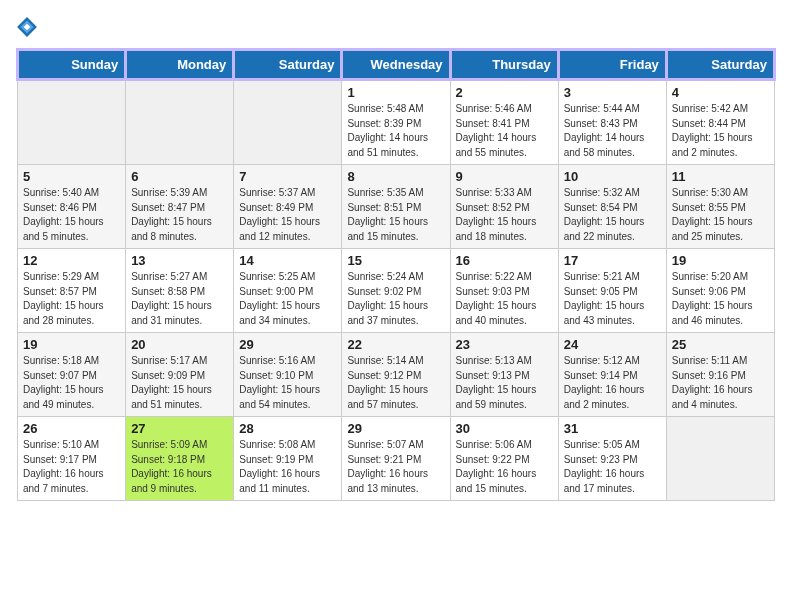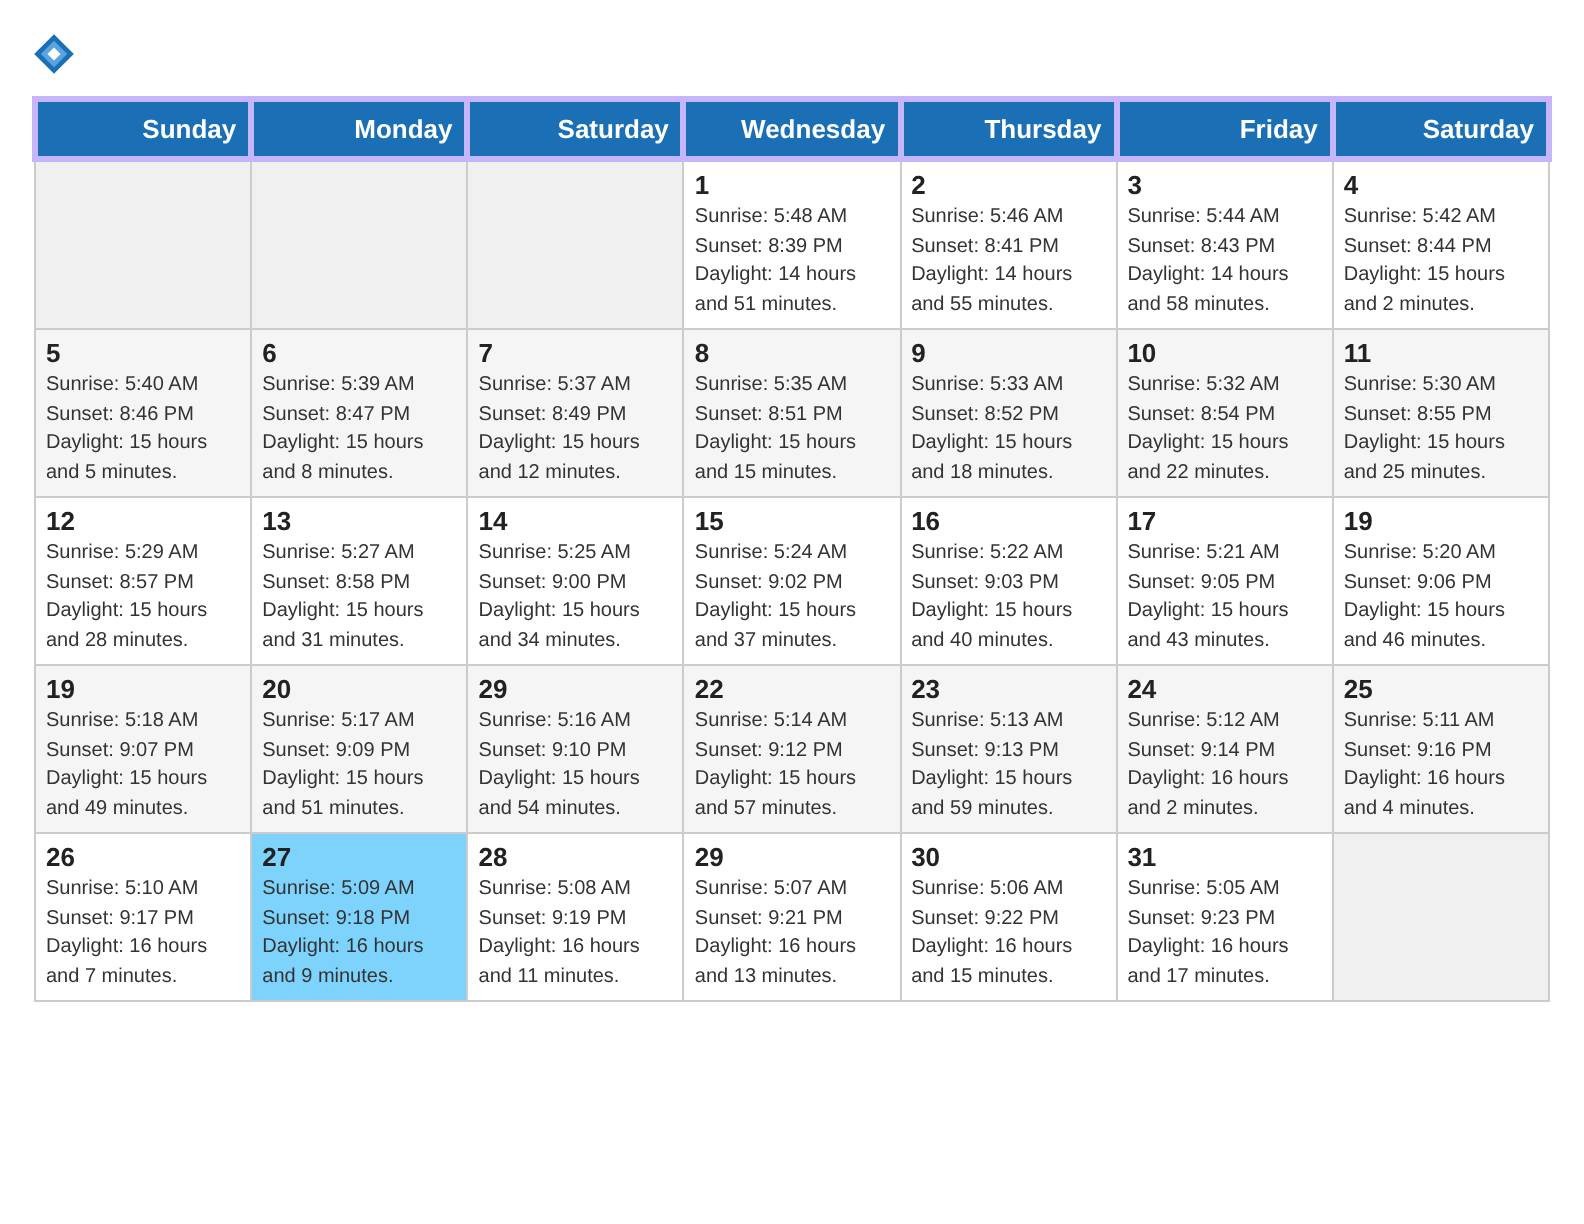--- a/index.html
+++ b/index.html
@@ -226,21 +226,21 @@
         <td style="background: rgb(245, 245, 245);">
           <span class="day-number">25</span>
           <div class="day-info">Sunrise: 5:11 AM<br>Sunset: 9:16 PM<br>Daylight: 16 hours<br>and 4 minutes.</div>
         </td>
       </tr>
       <tr>
         <td style="background: rgb(255, 255, 255); margin-left: 10px;">
           <span class="day-number">26</span>
           <div class="day-info">Sunrise: 5:10 AM<br>Sunset: 9:17 PM<br>Daylight: 16 hours<br>and 7 minutes.</div>
         </td>
-        <td style="background: #7dd3fc;">
+        <td style="background: #bef264;">
           <span class="day-number">27</span>
           <div class="day-info">Sunrise: 5:09 AM<br>Sunset: 9:18 PM<br>Daylight: 16 hours<br>and 9 minutes.</div>
         </td>
         <td style="background: rgb(255, 255, 255);">
           <span class="day-number">28</span>
           <div class="day-info">Sunrise: 5:08 AM<br>Sunset: 9:19 PM<br>Daylight: 16 hours<br>and 11 minutes.</div>
         </td>
         <td style="background: rgb(255, 255, 255);">
           <span class="day-number">29</span>
           <div class="day-info">Sunrise: 5:07 AM<br>Sunset: 9:21 PM<br>Daylight: 16 hours<br>and 13 minutes.</div>

